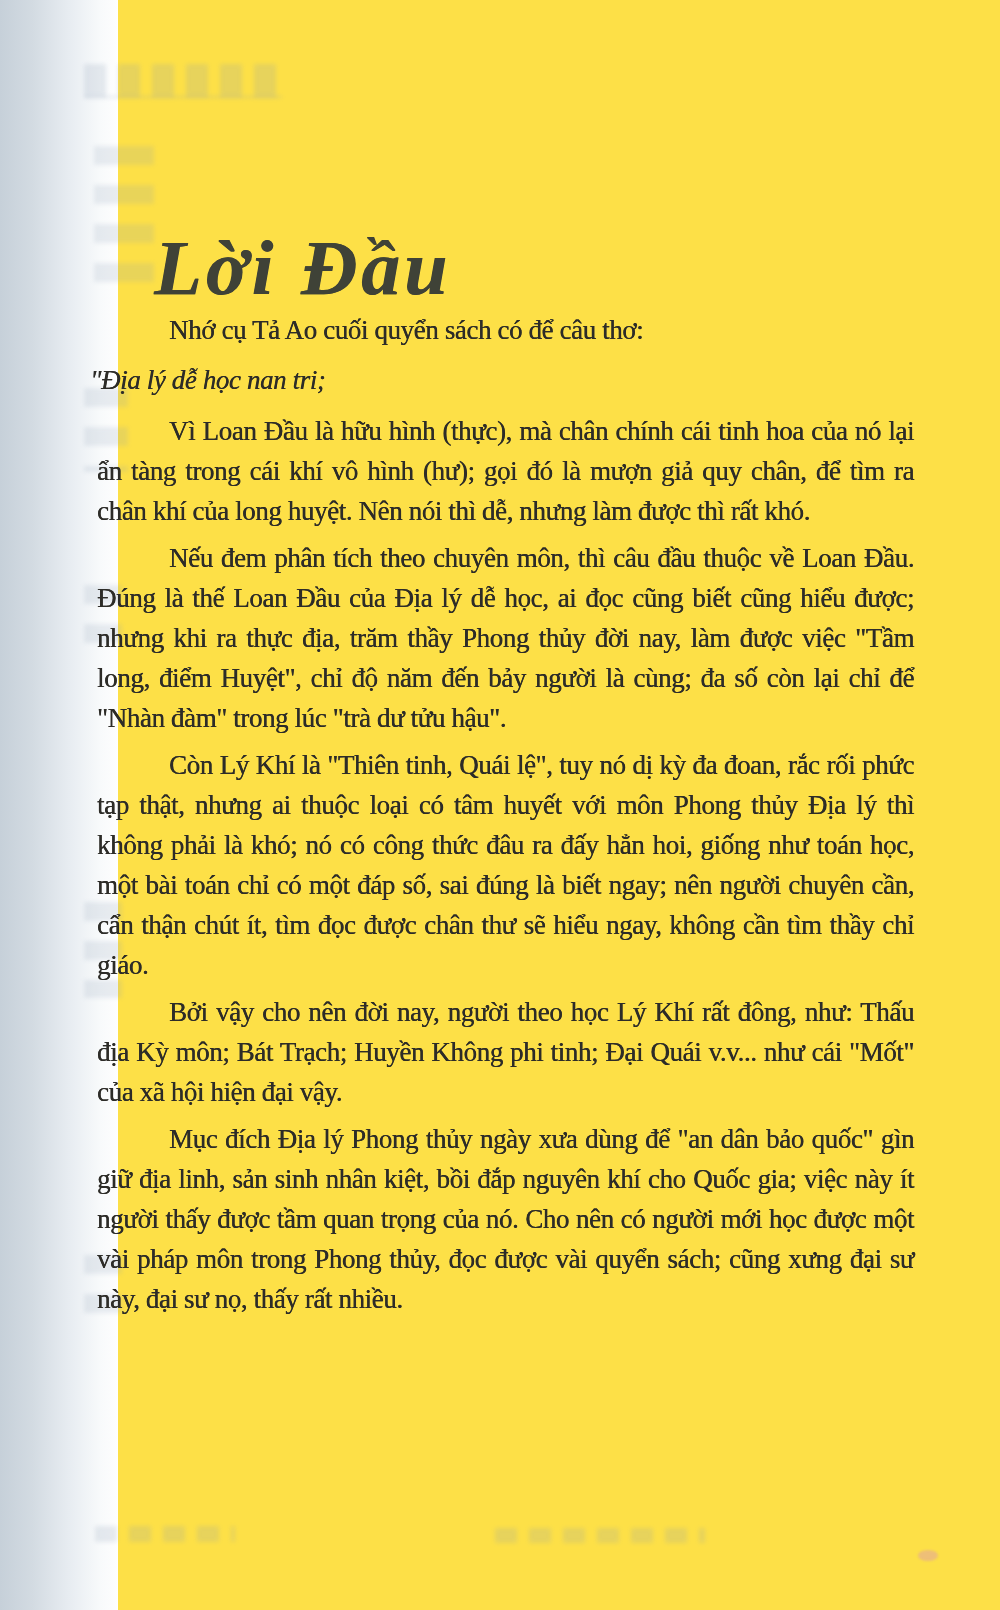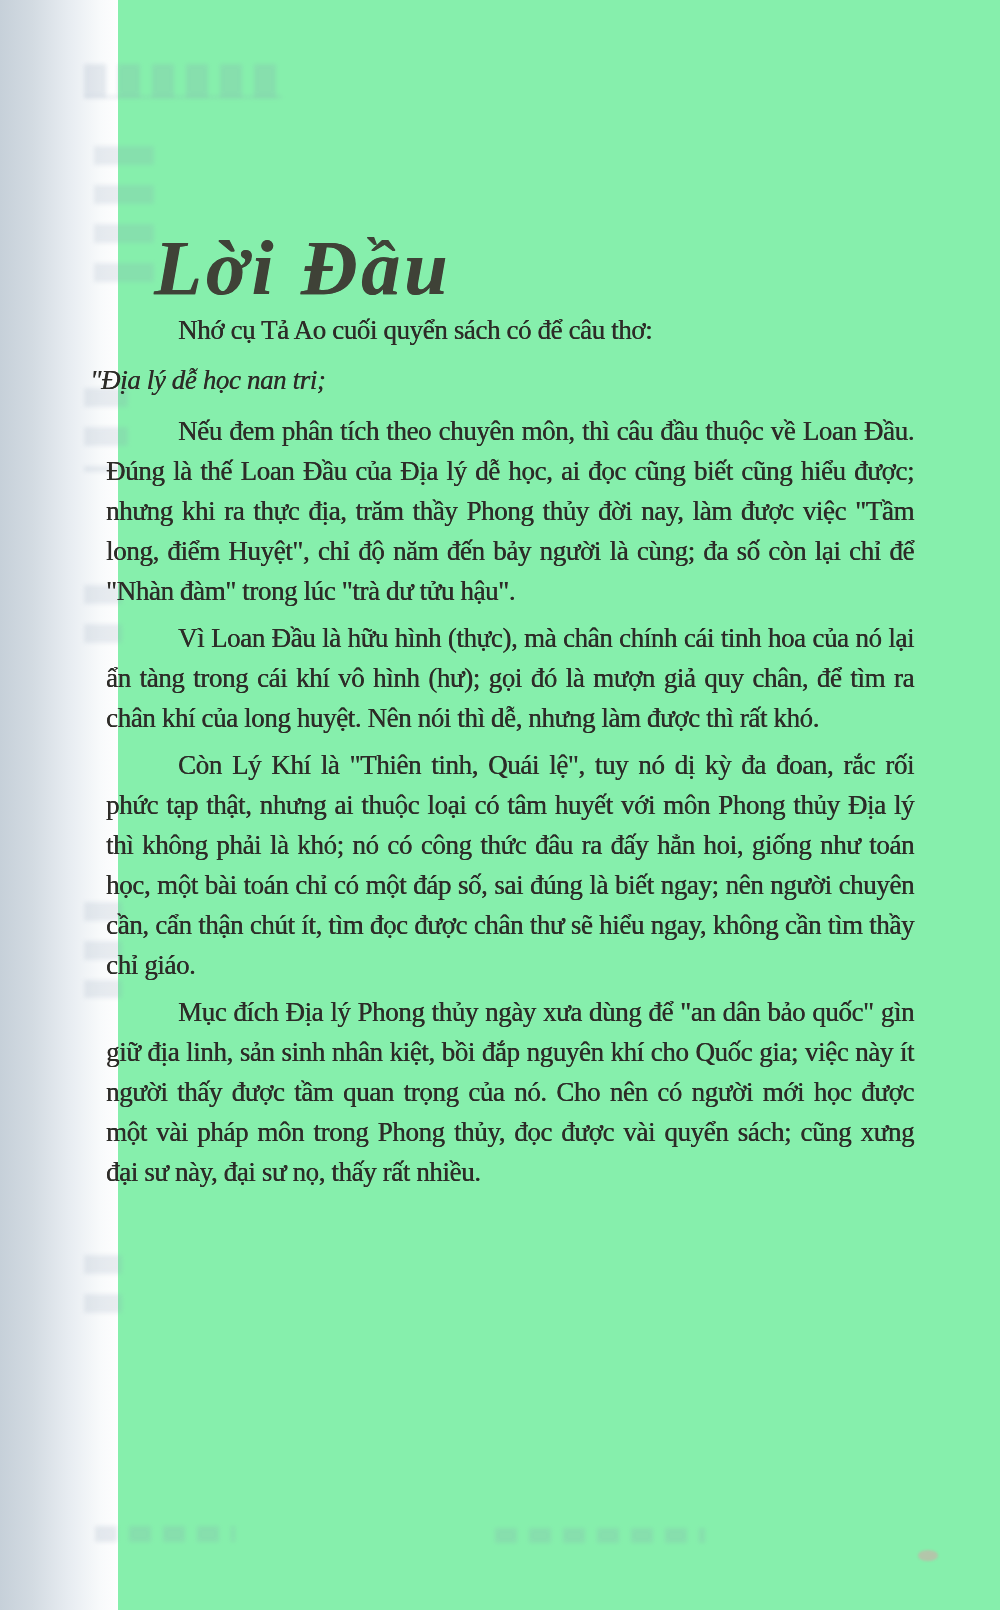--- a/index.html
+++ b/index.html
@@ -1,20 +1,20 @@
 <!DOCTYPE html>
 <html><head>
 <meta charset="utf-8">
 <style>
   html, body { margin: 0; padding: 0; }
   .page {
     position: relative;
     width: 1000px;
     height: 1610px;
-    background: #86efac;
+    background: #fde047;
     overflow: hidden;
     font-family: "Liberation Serif", "DejaVu Serif", serif;
   }
   
   .edge-shading {
     position: absolute;
     left: 0; top: 0; bottom: 0;
     width: 118px;
     background: linear-gradient(90deg,
       #c6d0d9 0%, #d3dbe2 28%, #e7ecf1 58%, #f8fafb 85%, #fefefe 100%);
@@ -36,21 +36,21 @@
     font-style: italic;
     font-weight: bold;
     font-size: 78px;
     line-height: 84px;
     letter-spacing: 4px;
     color: #3f4237;
     text-shadow: 0.6px 0 0 currentColor;
   }
   .body-start { margin-top: 48px; }
   .para {
-    margin: 0 0 7px 16px;
+    margin: 0 0 7px 7px;
     text-align: justify;
     text-indent: 72px;
   }
   .verse {
     font-style: italic;
     margin: 0 0 7px 0;
   }
   .verse-line { line-height: 47px; }
 
   
@@ -92,23 +92,24 @@
   <main class="content">
 
     <h1 class="title">Lời Đầu</h1>
 
     <p class="para body-start">Nhớ cụ Tả Ao cuối quyển sách có để câu thơ:</p>
 
     <div class="verse">
       <div class="verse-line">"Địa lý dễ học nan tri;</div>
     </div>
 
+    <p class="para">Vì Loan Đầu là hữu hình (thực), mà chân chính cái tinh hoa của nó lại ẩn tàng trong cái khí vô hình (hư); gọi đó là mượn giả quy chân, để tìm ra chân khí của long huyệt. Nên nói thì dễ, nhưng làm được thì rất khó.</p>
+
     <p class="para">Nếu đem phân tích theo chuyên môn, thì câu đầu thuộc về Loan Đầu. Đúng là thế Loan Đầu của Địa lý dễ học, ai đọc cũng biết cũng hiểu được; nhưng khi ra thực địa, trăm thầy Phong thủy đời nay, làm được việc "Tầm long, điểm Huyệt", chỉ độ năm đến bảy người là cùng; đa số còn lại chỉ để "Nhàn đàm" trong lúc "trà dư tửu hậu".</p>
-
-    <p class="para">Vì Loan Đầu là hữu hình (thực), mà chân chính cái tinh hoa của nó lại ẩn tàng trong cái khí vô hình (hư); gọi đó là mượn giả quy chân, để tìm ra chân khí của long huyệt. Nên nói thì dễ, nhưng làm được thì rất khó.</p>
 
     <p class="para">Còn Lý Khí là "Thiên tinh, Quái lệ", tuy nó dị kỳ đa đoan, rắc rối phức tạp thật, nhưng ai thuộc loại có tâm huyết với môn Phong thủy Địa lý thì không phải là khó; nó có công thức đâu ra đấy hẳn hoi, giống như toán học, một bài toán chỉ có một đáp số, sai đúng là biết ngay; nên người chuyên cần, cẩn thận chút ít, tìm đọc được chân thư sẽ hiểu ngay, không cần tìm thầy chỉ giáo.</p>
 
+    <p class="para">Bởi vậy cho nên đời nay, người theo học Lý Khí rất đông, như: Thấu địa Kỳ môn; Bát Trạch; Huyền Không phi tinh; Đại Quái v.v... như cái "Mốt" của xã hội hiện đại vậy.</p>
 
     <p class="para">Mục đích Địa lý Phong thủy ngày xưa dùng để "an dân bảo quốc" gìn giữ địa linh, sản sinh nhân kiệt, bồi đắp nguyên khí cho Quốc gia; việc này ít người thấy được tầm quan trọng của nó. Cho nên có người mới học được một vài pháp môn trong Phong thủy, đọc được vài quyển sách; cũng xưng đại sư này, đại sư nọ, thấy rất nhiều.</p>
 
   </main>
 </div>
 
 </body></html>

